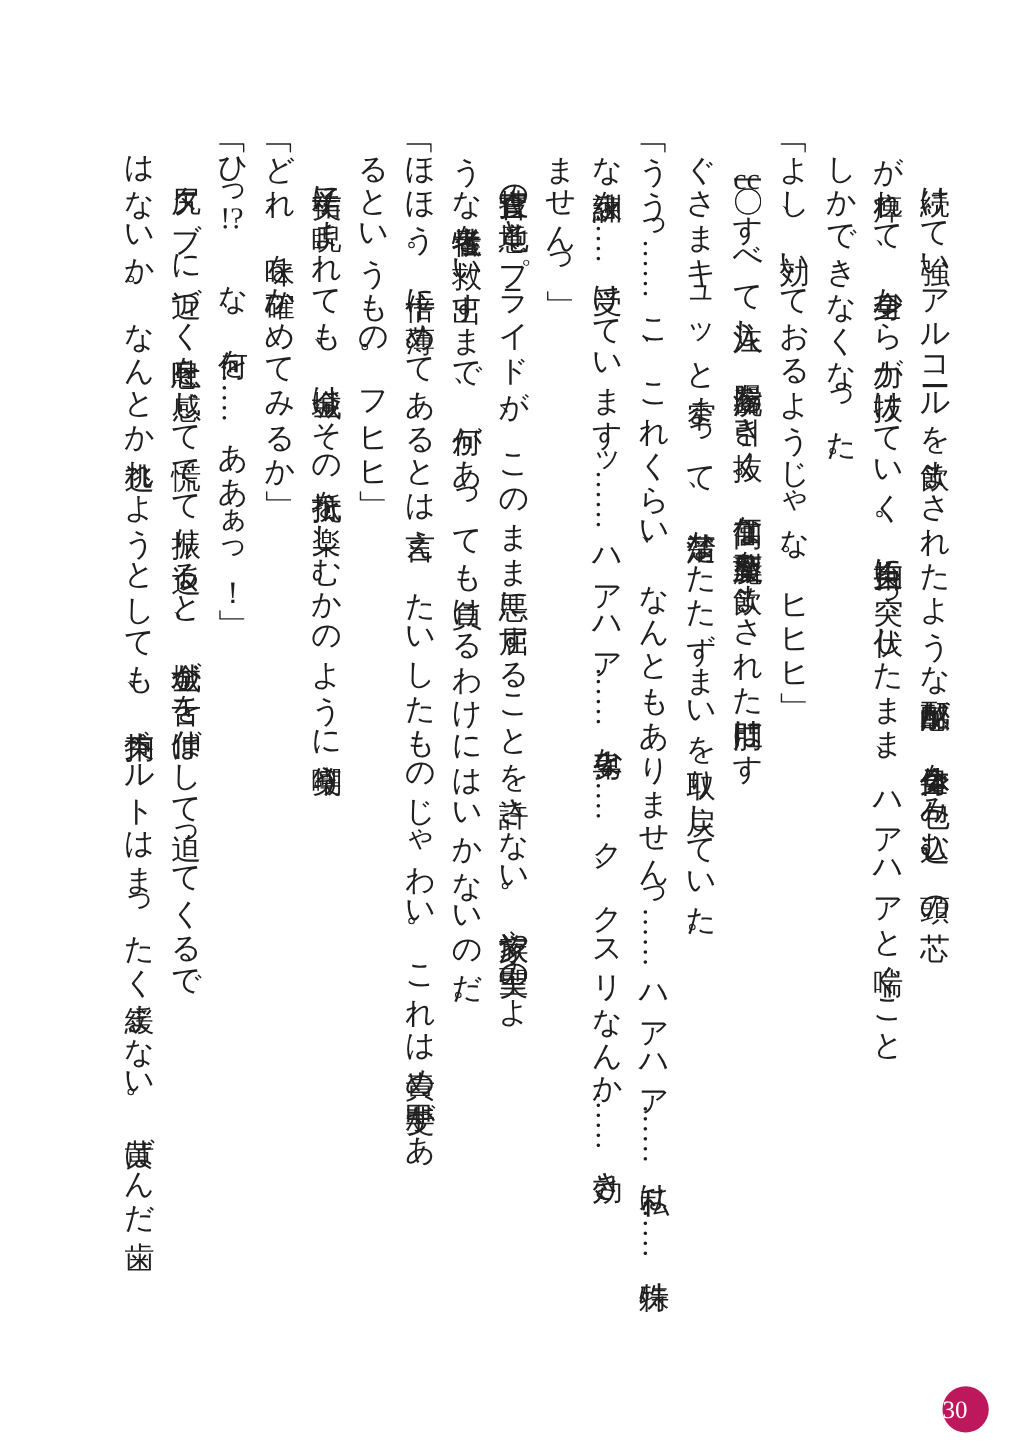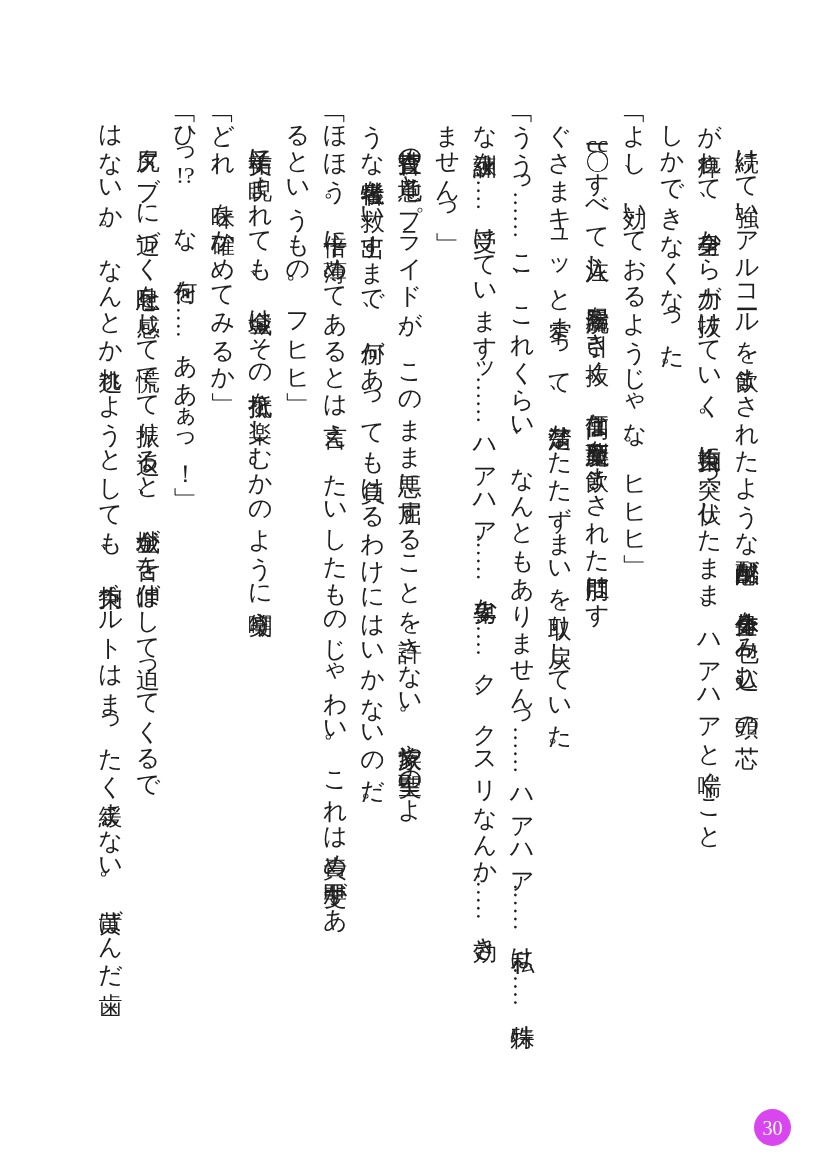--- a/index.html
+++ b/index.html
@@ -29,25 +29,24 @@
   .line.indent { text-indent: 1em; }
   .tcy {
     text-combine-upright: all;
     -webkit-text-combine: horizontal;
   }
   .page-num-badge {
     position: absolute;
     left: 754px; top: 1109px;
     width: 37px; height: 37px;
     border-radius: 50%;
-    background: #d946ef;
+    background: #be185d;
     color: #ffffff;
     display: flex;
     align-items: center;
-    justify-content: center;
     font-size: 20px;
     line-height: 1;
   }
 </style>
 </head>
 <body>
 
 <div class="page">
   <div class="text-area">
       <div class="line indent"><span>続けて強いアルコールを飲まされたような酩酊感が、身体全体を包み込む。頭の芯</span></div>

